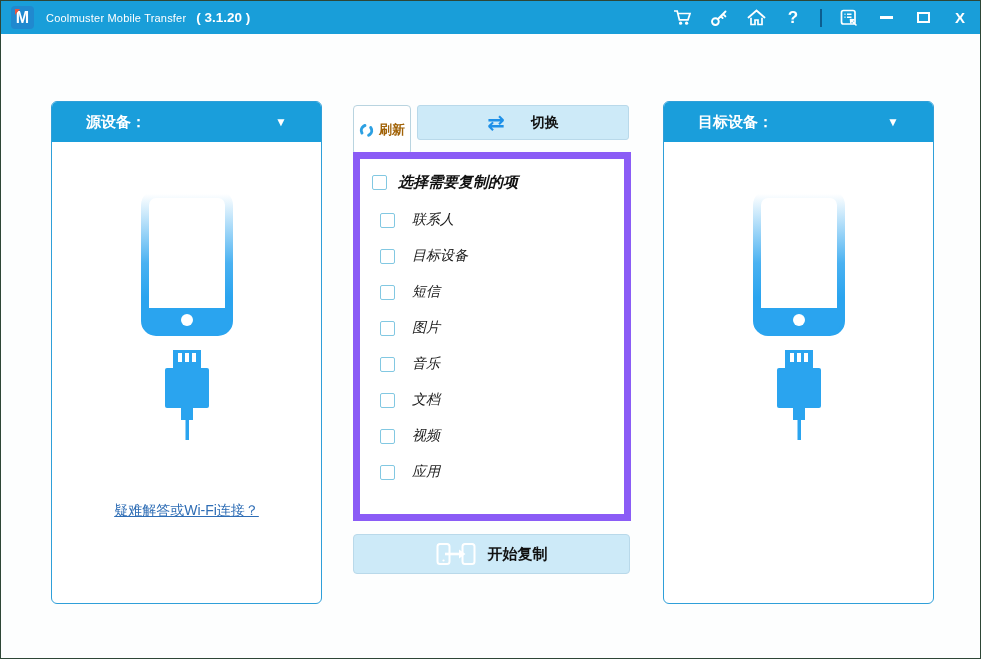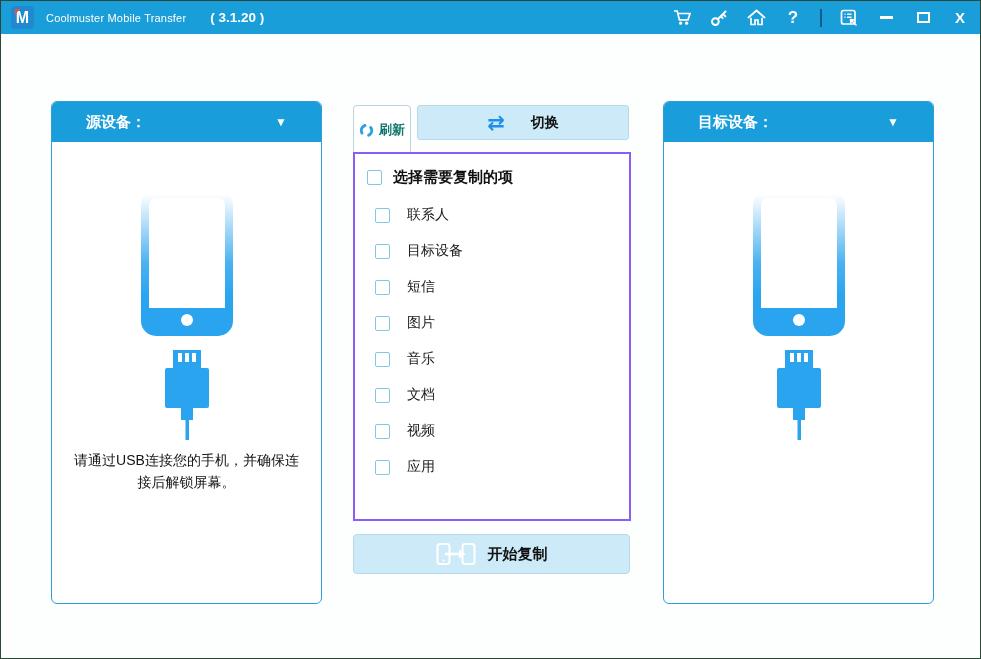--- a/index.html
+++ b/index.html
@@ -16,21 +16,21 @@
   .logo {
     position:relative; width:23px; height:23px; margin-left:10px;
     background:#2089cf; border-radius:4px; display:flex; align-items:center; justify-content:center;
   }
   .logo .m { color:#fff; font-weight:bold; font-size:16px; line-height:1; }
   .logo .flag {
     position:absolute; top:3px; left:4px; width:0; height:0;
     border-left:5px solid #e8543f; border-bottom:6px solid transparent;
   }
   .title-text { color:#fff; font-size:11px; font-weight:normal; margin-left:12px; letter-spacing:.2px; }
-  .title-version { color:#fff; font-size:13.5px; font-weight:bold; margin-left:24px; }
+  .title-version { color:#fff; font-size:13.5px; font-weight:bold; margin-left:10px; }
   .tb-icons {
     position:absolute; right:10px; top:0; height:33px;
     display:flex; align-items:center; gap:17px;
   }
   .tb-icon { display:flex; align-items:center; justify-content:center; width:20px; height:20px; cursor:pointer; }
   .tb-icon svg { display:block; }
   .help-glyph { color:#fff; font-size:17px; font-weight:bold; }
   .tb-sep { width:2px; height:18px; background:#0c5d8f; }
   .min-bar { width:13px; height:3px; background:#fff; }
   .max-box { width:13px; height:11px; border:2px solid #fff; }
@@ -54,32 +54,32 @@
   }
   .wifi-link {
     position:absolute; top:400px; left:0; width:100%; text-align:center;
     font-size:14px; color:#2e6db5; text-decoration:underline; cursor:pointer;
   }
   
   .refresh-btn {
     position:absolute; left:352px; top:104px; width:58px; height:50px;
     background:#fff; border:1px solid #b9d4e0; border-radius:4px;
     display:flex; align-items:center; justify-content:center; gap:5px;
-    font-size:13px; font-weight:bold; color:#0f766e; cursor:pointer;
+    font-size:13px; font-weight:bold; color:#a16207; cursor:pointer;
   }
   .switch-btn {
     position:absolute; left:416px; top:104px; width:212px; height:35px;
     background:#cdeaf8; border:1px solid #b9d9ea; border-radius:3px;
     display:flex; align-items:center; justify-content:center; gap:26px;
     font-size:14px; font-weight:bold; color:#111; cursor:pointer;
   }
   .switch-glyph { color:#1e90e8; font-size:21px; font-weight:bold; line-height:1; }
   .select-list {
     position:absolute; left:352px; top:151px; width:278px; height:369px;
-    background:#fff; border:2px solid #8b5cf6;
+    background:#fff; border:7px solid #8b5cf6;font-style:italic;
   }
   .list-header {
     display:flex; align-items:center; gap:11px; margin:14px 0 10px 12px; cursor:pointer;
   }
   .list-header .lbl { font-size:15px; font-weight:bold; color:#111; }
   .list-item {
     display:flex; align-items:center; gap:17px; height:36px; margin-left:20px; cursor:pointer;
   }
   .list-item .lbl { font-size:14px; color:#1a1a1a; }
   .cbox {
@@ -165,24 +165,21 @@
           <rect x="36" y="160" width="28" height="18"></rect>
           <rect x="41" y="163" width="4" height="9" fill="#fff"></rect>
           <rect x="48" y="163" width="4" height="9" fill="#fff"></rect>
           <rect x="55" y="163" width="4" height="9" fill="#fff"></rect>
           <rect x="28" y="178" width="44" height="40" rx="2"></rect>
           <path d="M44 218 h12 v12 h-12 z"></path>
           <rect x="48.5" y="230" width="3.5" height="20"></rect>
         </g>
       </svg>
     </div>
-    <div class="instruction">
-      <div>请通过USB连接您的手机，并确保连</div>
-      <div>接后解锁屏幕。</div>
-    </div>
+    <div class="wifi-link">疑难解答或Wi-Fi连接？</div>
   </div>
 
   <div class="refresh-btn">
     <svg width="15" height="15" viewBox="0 0 15 15">
       <circle cx="7.5" cy="7.5" r="5.2" fill="none" stroke="#2da0e2" stroke-width="3" stroke-dasharray="9 7.5" transform="rotate(-35 7.5 7.5)" stroke-linecap="round"></circle>
     </svg>
     <span>刷新</span>
   </div>
 
   <div class="switch-btn">

